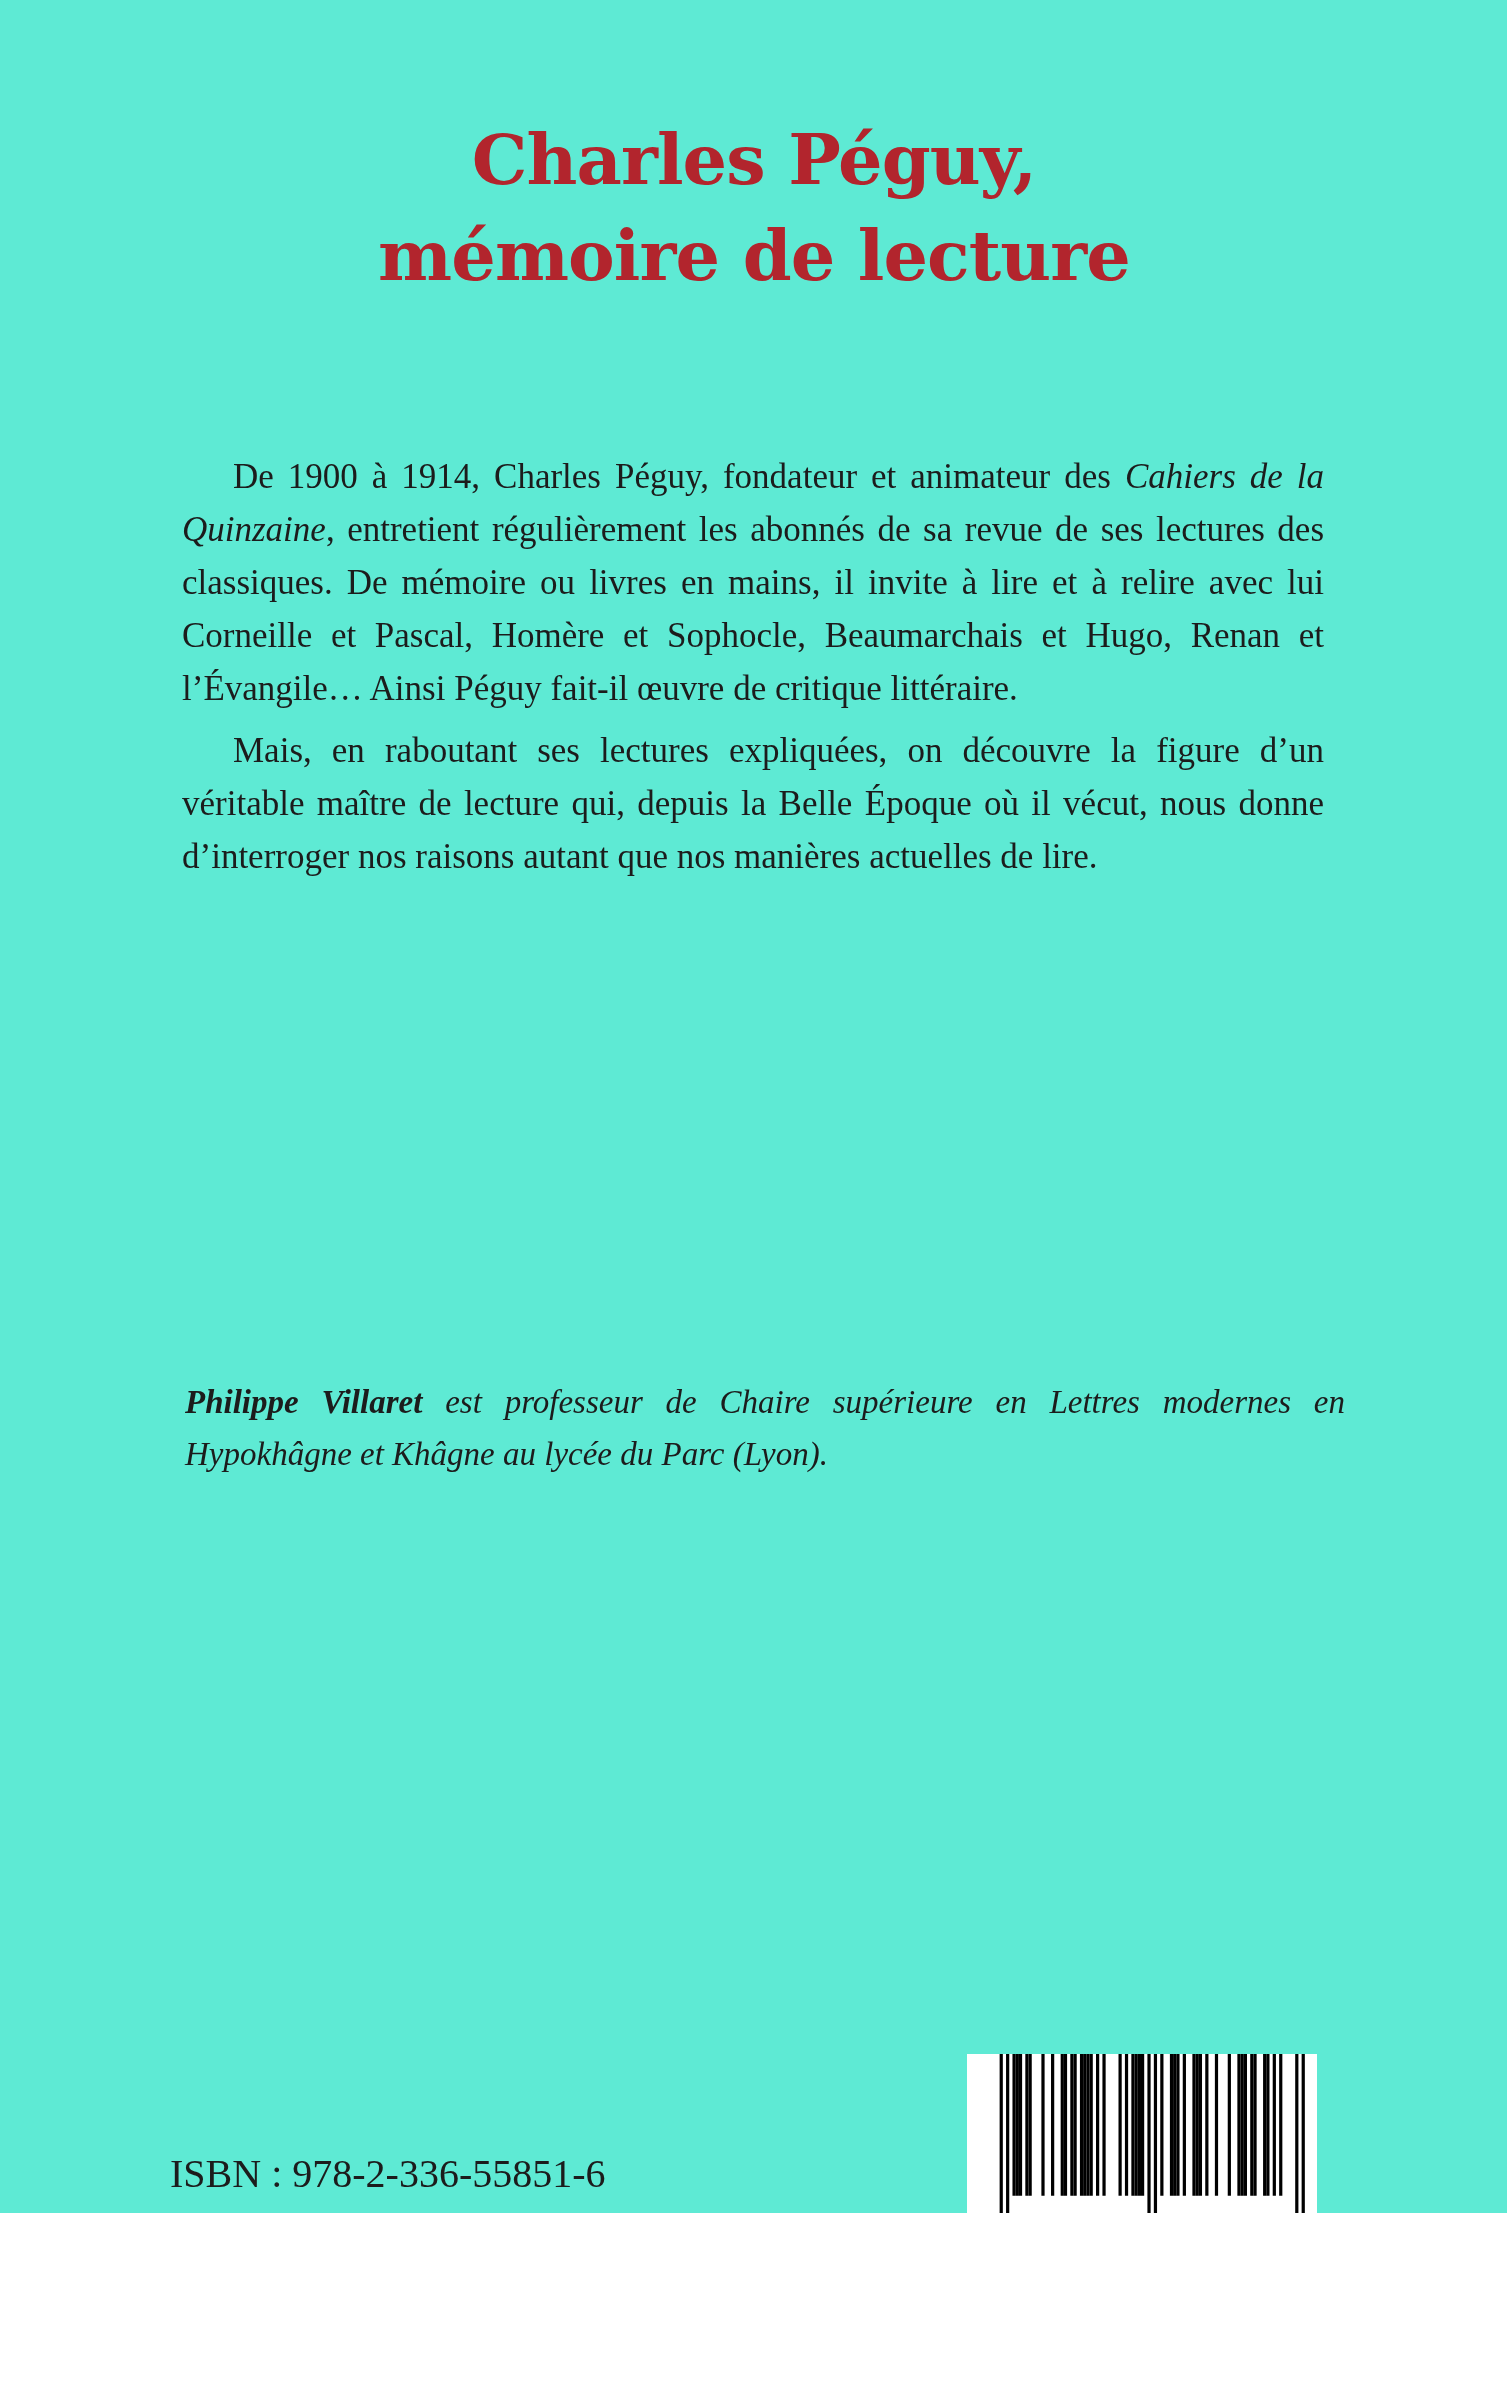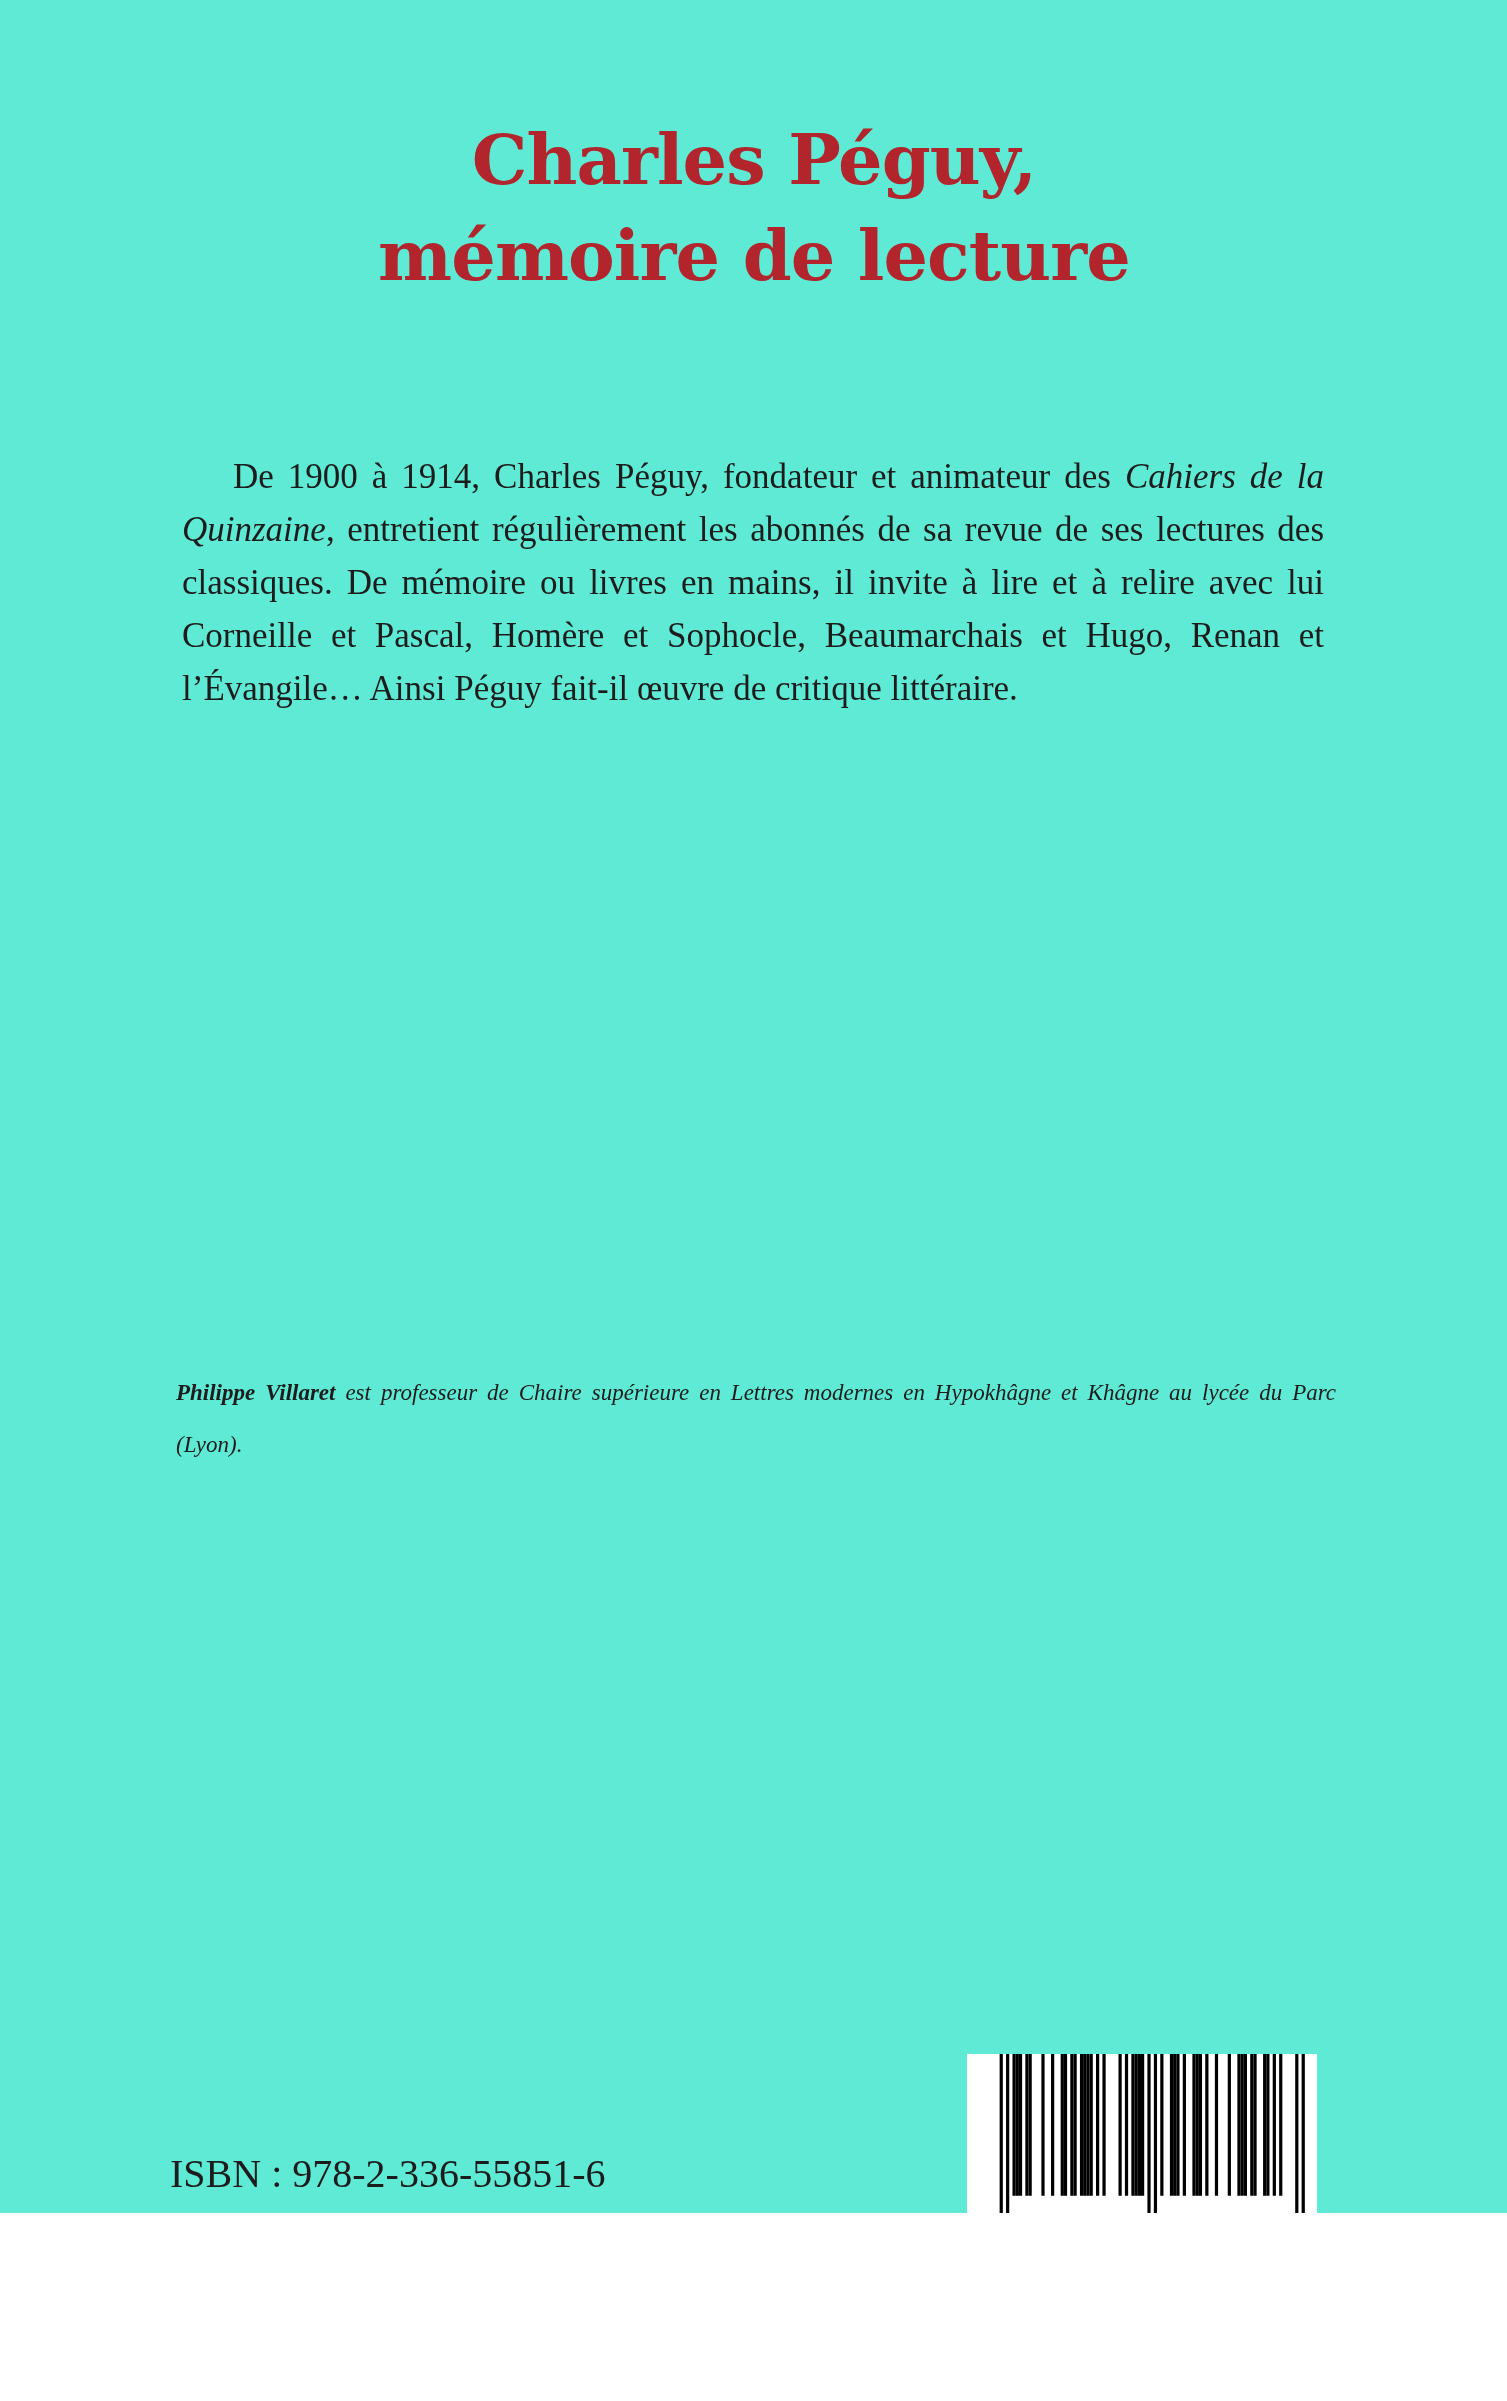--- a/index.html
+++ b/index.html
@@ -19,41 +19,42 @@
     font-size:70px;line-height:96px;
     letter-spacing:-0.9px;
   }
   .synopsis{
     position:absolute;top:441px;left:173px;width:1160px;
     font-size:35px;line-height:53px;
     text-align:justify;
   }
   .synopsis p{margin:9px;text-indent:51px;}
   .author-note{
-    position:absolute;top:1364px;left:173px;width:1160px;margin:3px;
-    font-size:23px;line-height:52px;
+    position:absolute;top:1364px;left:173px;width:1160px;margin:12px;
+    font-size:33px;line-height:52px;
     font-style:italic;
     text-align:justify;
   }
   .isbn{position:absolute;top:2150px;left:170px;font-size:40px;}
   .price{position:absolute;top:2226px;left:170px;font-size:41px;}
   .barcode{position:absolute;top:2054px;left:967px;width:350px;height:208px;background:#ffffff;}
 </style>
 </head>
 <body>
 
 <div class="page">
 
   <header class="title" style="color: rgb(178, 37, 45);">
     <div class="title-line">Charles Péguy,</div>
     <div class="title-line">mémoire de lecture</div>
   </header>
 
   <section class="synopsis">
       <p><span>De 1900 à 1914, Charles Péguy, fondateur et animateur des </span><span style="font-style: italic;">Cahiers de la Quinzaine</span><span>, entretient régulièrement les abonnés de sa revue de ses lectures des classiques. De mémoire ou livres en mains, il invite à lire et à relire avec lui Corneille et Pascal, Homère et Sophocle, Beaumarchais et Hugo, Renan et l’Évangile… Ainsi Péguy fait-il œuvre de critique littéraire.</span></p>
+      <p><span>Mais, en raboutant ses lectures expliquées, on découvre la figure d’un véritable maître de lecture qui, depuis la Belle Époque où il vécut, nous donne d’interroger nos raisons autant que nos manières actuelles de lire.</span></p>
     </section>
 
   <p class="author-note"><span style="font-style: italic; font-weight: bold;">Philippe Villaret</span><span style="font-style: italic;"> est professeur de Chaire supérieure en Lettres modernes en Hypokhâgne et Khâgne au lycée du Parc (Lyon).</span></p>
 
   <div class="isbn">ISBN : 978-2-336-55851-6</div>
   <div class="price">22 €</div>
 
   <div class="barcode"><svg width="344" height="206" viewBox="0 0 363 218" xmlns="http://www.w3.org/2000/svg">
         <rect x="0" y="0" width="363" height="218" fill="#ffffff"></rect>
         <g fill="#000000">

